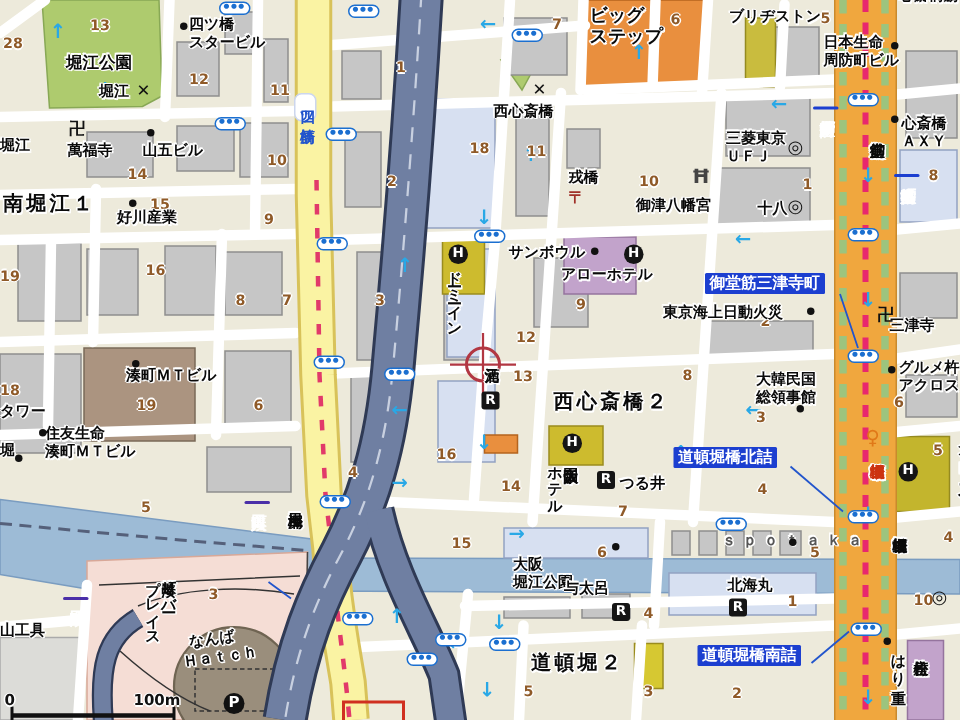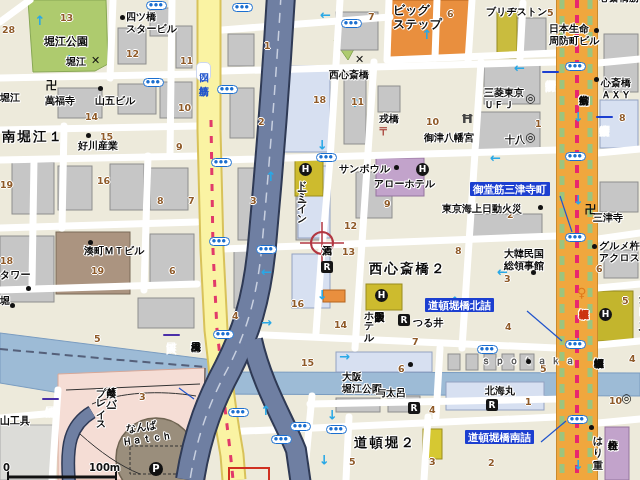--- a/index.html
+++ b/index.html
@@ -257,40 +257,42 @@
   <div class="lbl v" style="left:321px;top:237px">酒元</div>
   <div class="lbl big" style="left:369px;top:261px">西心斎橋２</div>
   <div class="lbl" style="left:504px;top:248px">大韓民国
 総領事館</div>
   <div class="lbl" style="left:599px;top:240px">グルメ杵
 アクロス</div>
   <div class="lbl b12" style="left:638px;top:292px">クロス</div>
   <div class="lbl v" style="left:363px;top:304px">大阪帝国
 ホテル</div>
   <div class="lbl" style="left:413px;top:317px">つる井</div>
-  <div class="lbl bluebox" style="left:425px;top:298px">道頓堀橋北詰</div>
+  <div class="lbl bluebox" style="left:449px;top:298px">道頓堀橋北詰</div>
 
   <div class="lbl" style="left:342px;top:371px">大阪
 堀江公園</div>
   <div class="lbl gray" style="left:481px;top:355px">ｓｐｏｔａｋａ</div>
   <div class="lbl" style="left:485px;top:385px">北海丸</div>
   <div class="lbl" style="left:376px;top:387px">与太呂</div>
   <div class="lbl big" style="left:354px;top:435px">道頓堀２</div>
   <div class="lbl bluebox" style="left:465px;top:430px">道頓堀橋南詰</div>
   <div class="lbl v red" style="left:578px;top:301px">道頓堀橋</div>
   <div class="lbl v" style="left:593px;top:350px">道頓堀橋</div>
   <div class="lbl v" style="left:592px;top:429px">はり重</div>
   <div class="lbl v" style="left:607px;top:432px">松竹座</div>
 
   <div class="lbl v" style="left:190px;top:334px">深里橋</div>
   <div class="lbl bluebox purple v" style="left:163px;top:334px">湊町入口</div>
   <div class="lbl bluebox purple v" style="left:42px;top:398px">湊町出口</div>
   <div class="lbl v" style="left:95px;top:380px">湊町リバー
 プレイス</div>
   <div class="lbl" style="left:84px;top:245px">湊町ＭＴビル</div>
+  <div class="lbl" style="left:30px;top:284px">住友生命
+湊町ＭＴビル</div>
   <div class="lbl" style="left:0px;top:269px">タワー</div>
   <div class="lbl" style="left:0px;top:295px">堀</div>
   <div class="lbl" style="left:0px;top:415px">山工具</div>
   <div class="lbl tilt" style="left:126px;top:421px">なんば</div>
   <div class="lbl tilt" style="left:122px;top:433px">Ｈａｔｃｈ</div>
 
   <div class="scaletxt" style="left:3px;top:462px">0</div>
   <div class="scaletxt" style="left:89px;top:462px">100m</div>
 
   <div>

